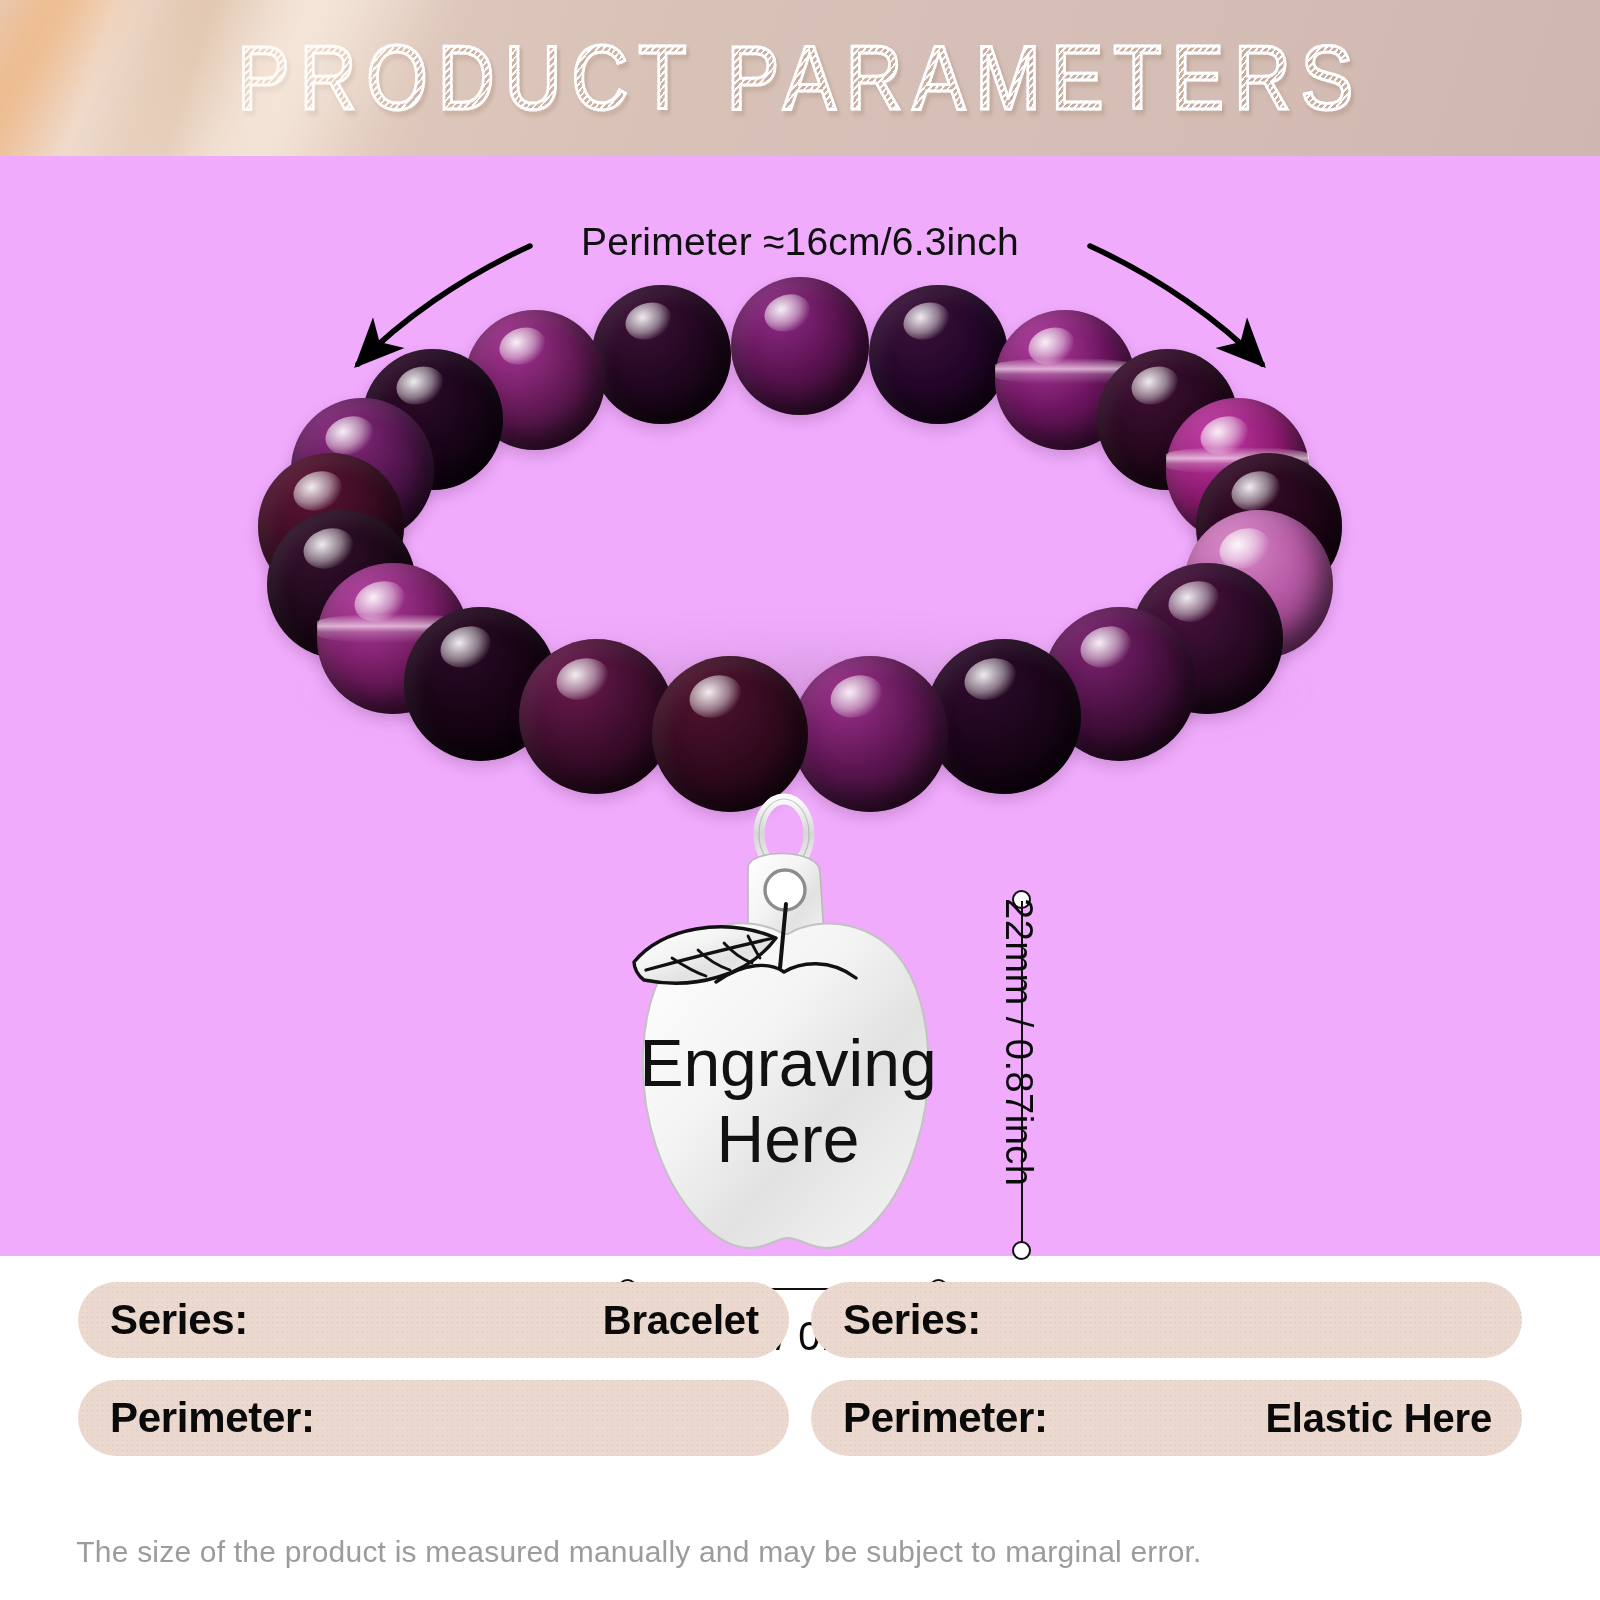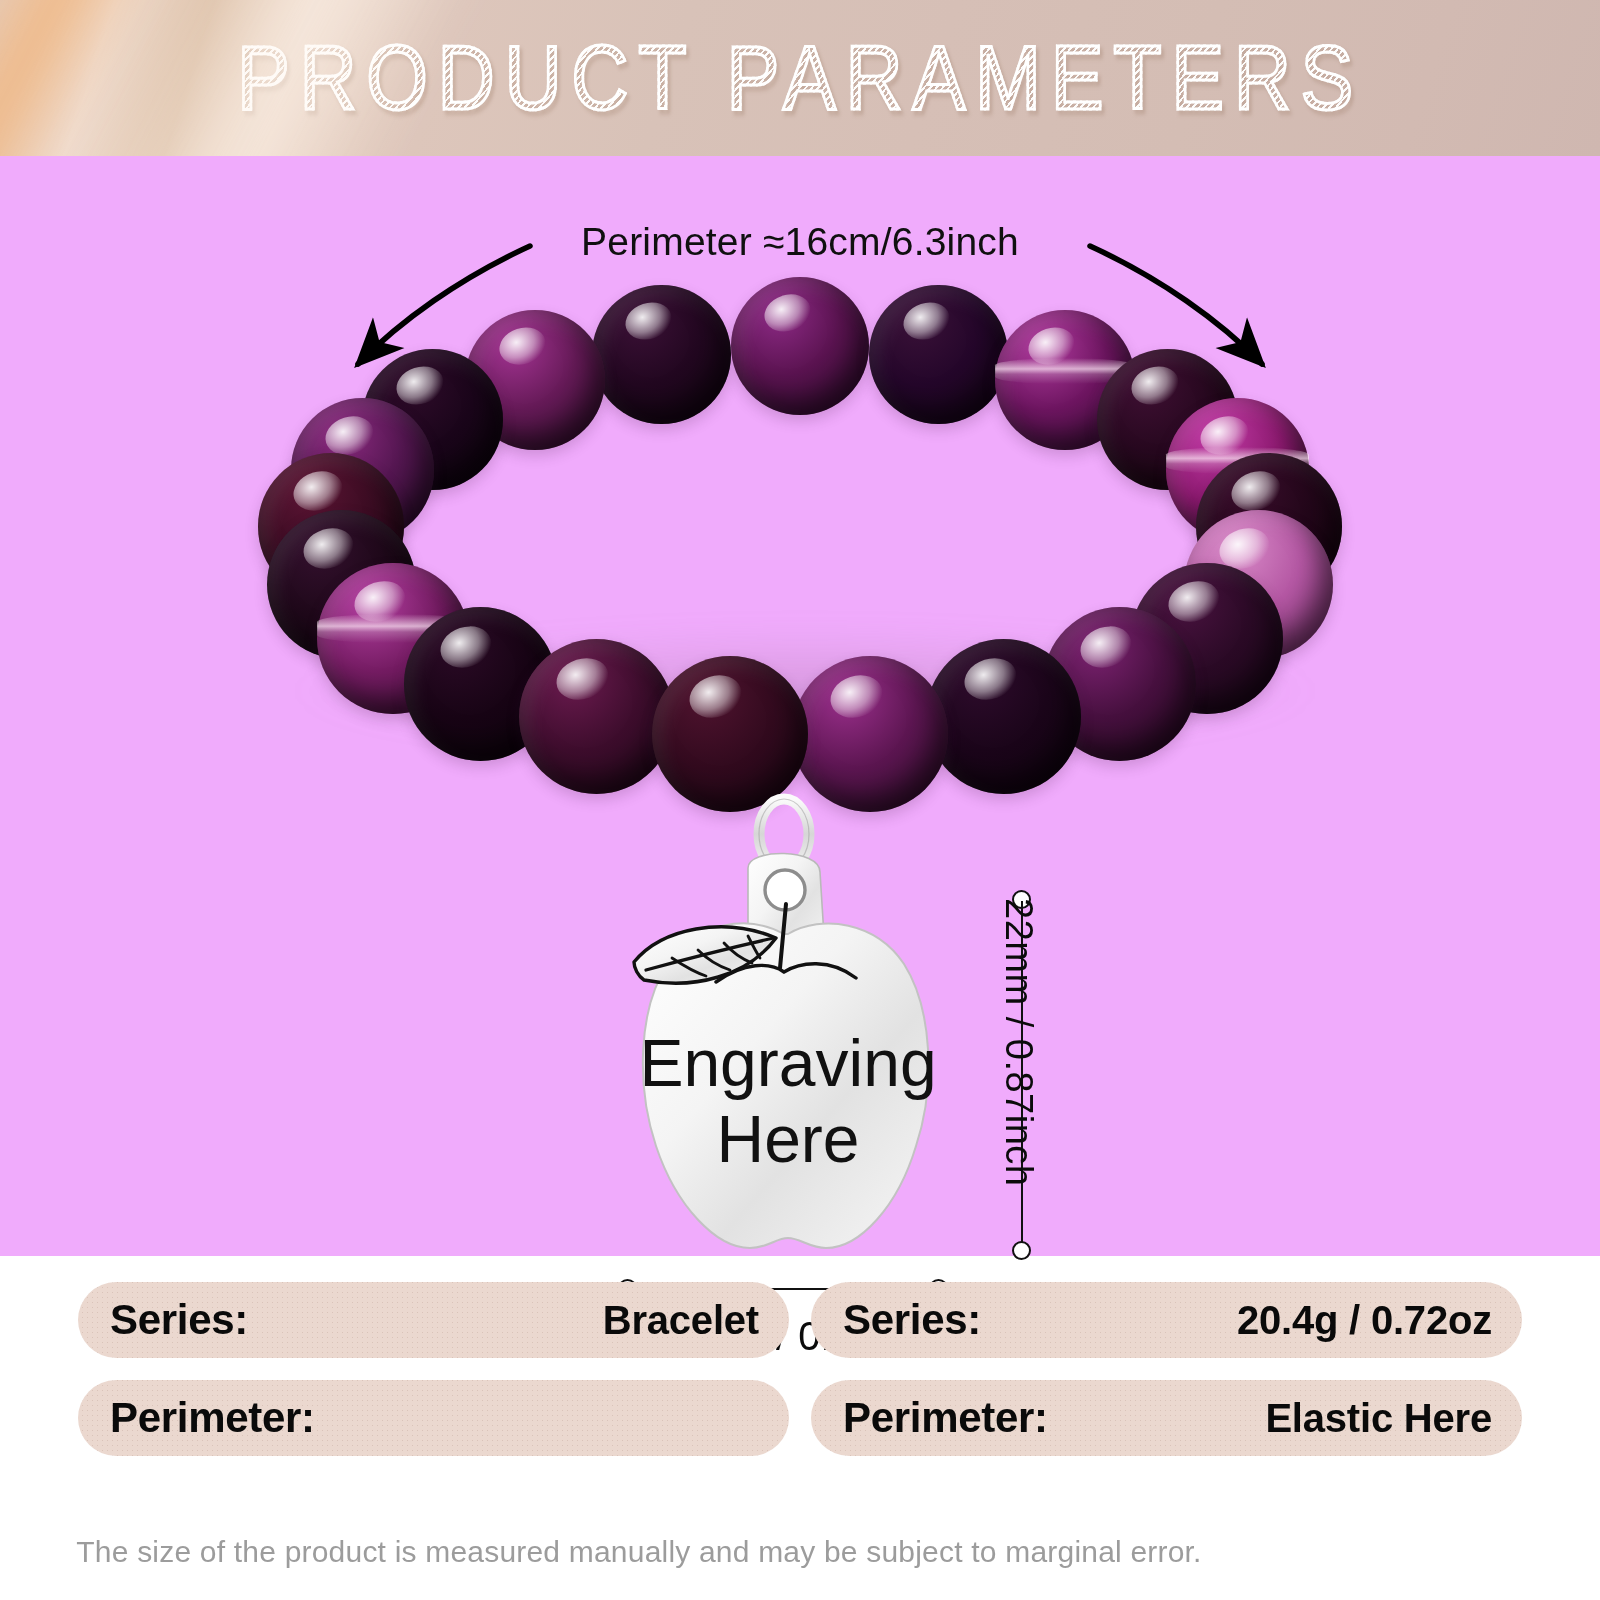--- a/index.html
+++ b/index.html
@@ -381,21 +381,20 @@
 </div>
 
 <div class="specs">
   <div class="spec-row">
     <div class="pill">
       <span class="k">Series:</span>
       <span class="v">Bracelet</span>
     </div>
     <div class="pill">
       <span class="k">Series:</span>
-      <span class="v">20.4g / 0.72oz</span>
     </div>
   </div>
   <div class="spec-row">
     <div class="pill tight">
       <span class="k">Perimeter:</span>
     </div>
     <div class="pill">
       <span class="k">Perimeter:</span>
       <span class="v">Elastic Here</span>
     </div>

